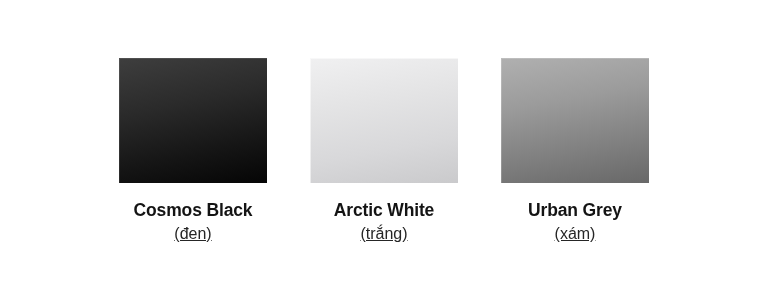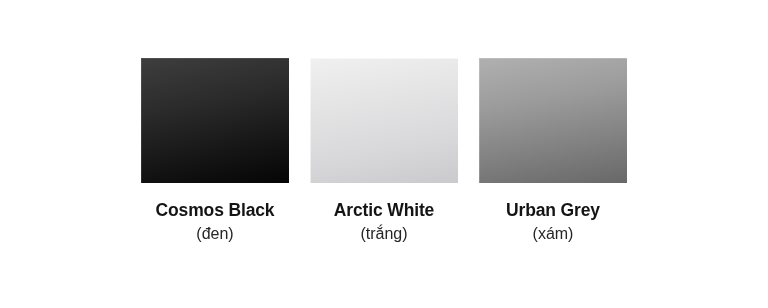--- a/index.html
+++ b/index.html
@@ -23,21 +23,21 @@
 
   .swatch-row {
     position: absolute;
     left: 0;
     top: 0;
     width: 768px;
     height: 308px;
     display: flex;
     justify-content: center;
     align-items: flex-start;
-    gap: 21px;
+    gap: 43px;
     padding-top: 58px;
     box-sizing: border-box;
   }
 
   .swatch-item {
     width: 148px;
     display: flex;
     flex-direction: column;
     align-items: center;
   }
@@ -74,20 +74,21 @@
   }
 
   .swatch-sublabel {
     margin-top: 5px;
     font-size: 16px;
     font-weight: normal;
     color: #262626;
     line-height: 1.15;
     text-align: center;
     white-space: nowrap;
+    text-decoration: underline;
   }
 </style>
 </head>
 <body>
 
 <div class="color-picker">
   <div class="swatch-row">
 
     <div class="swatch-item">
       <div class="swatch-chip chip-0"></div>

